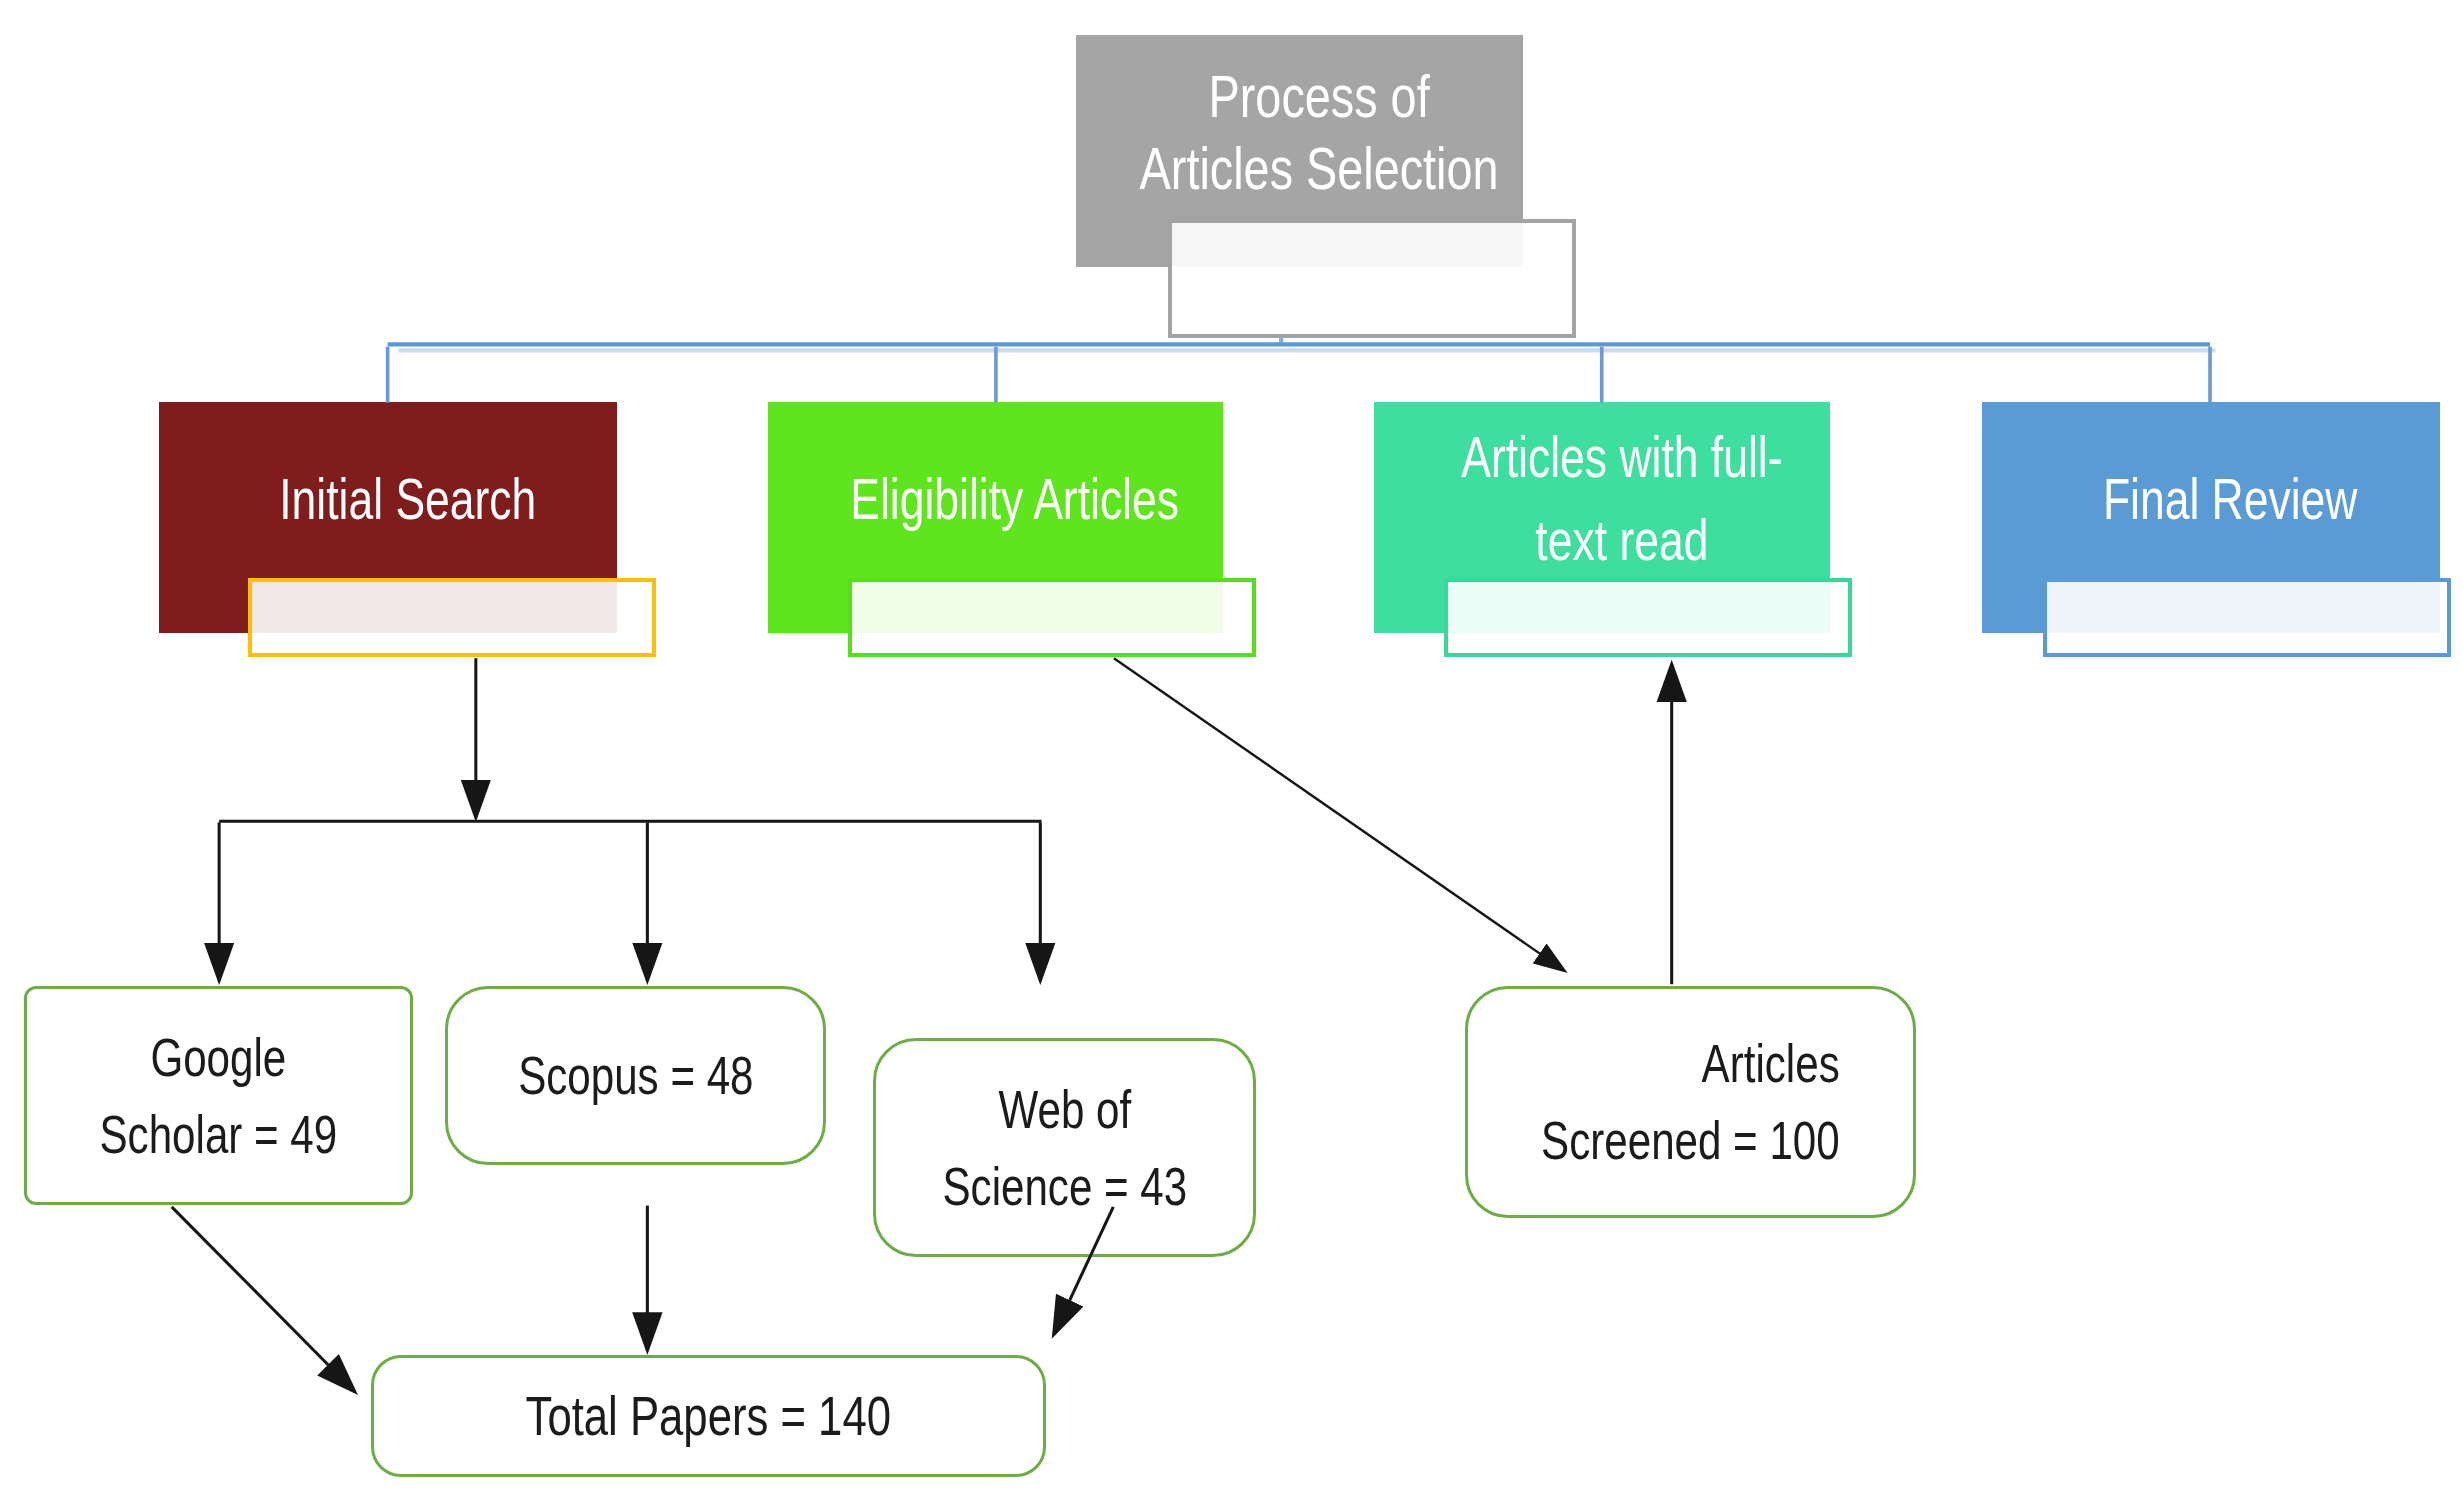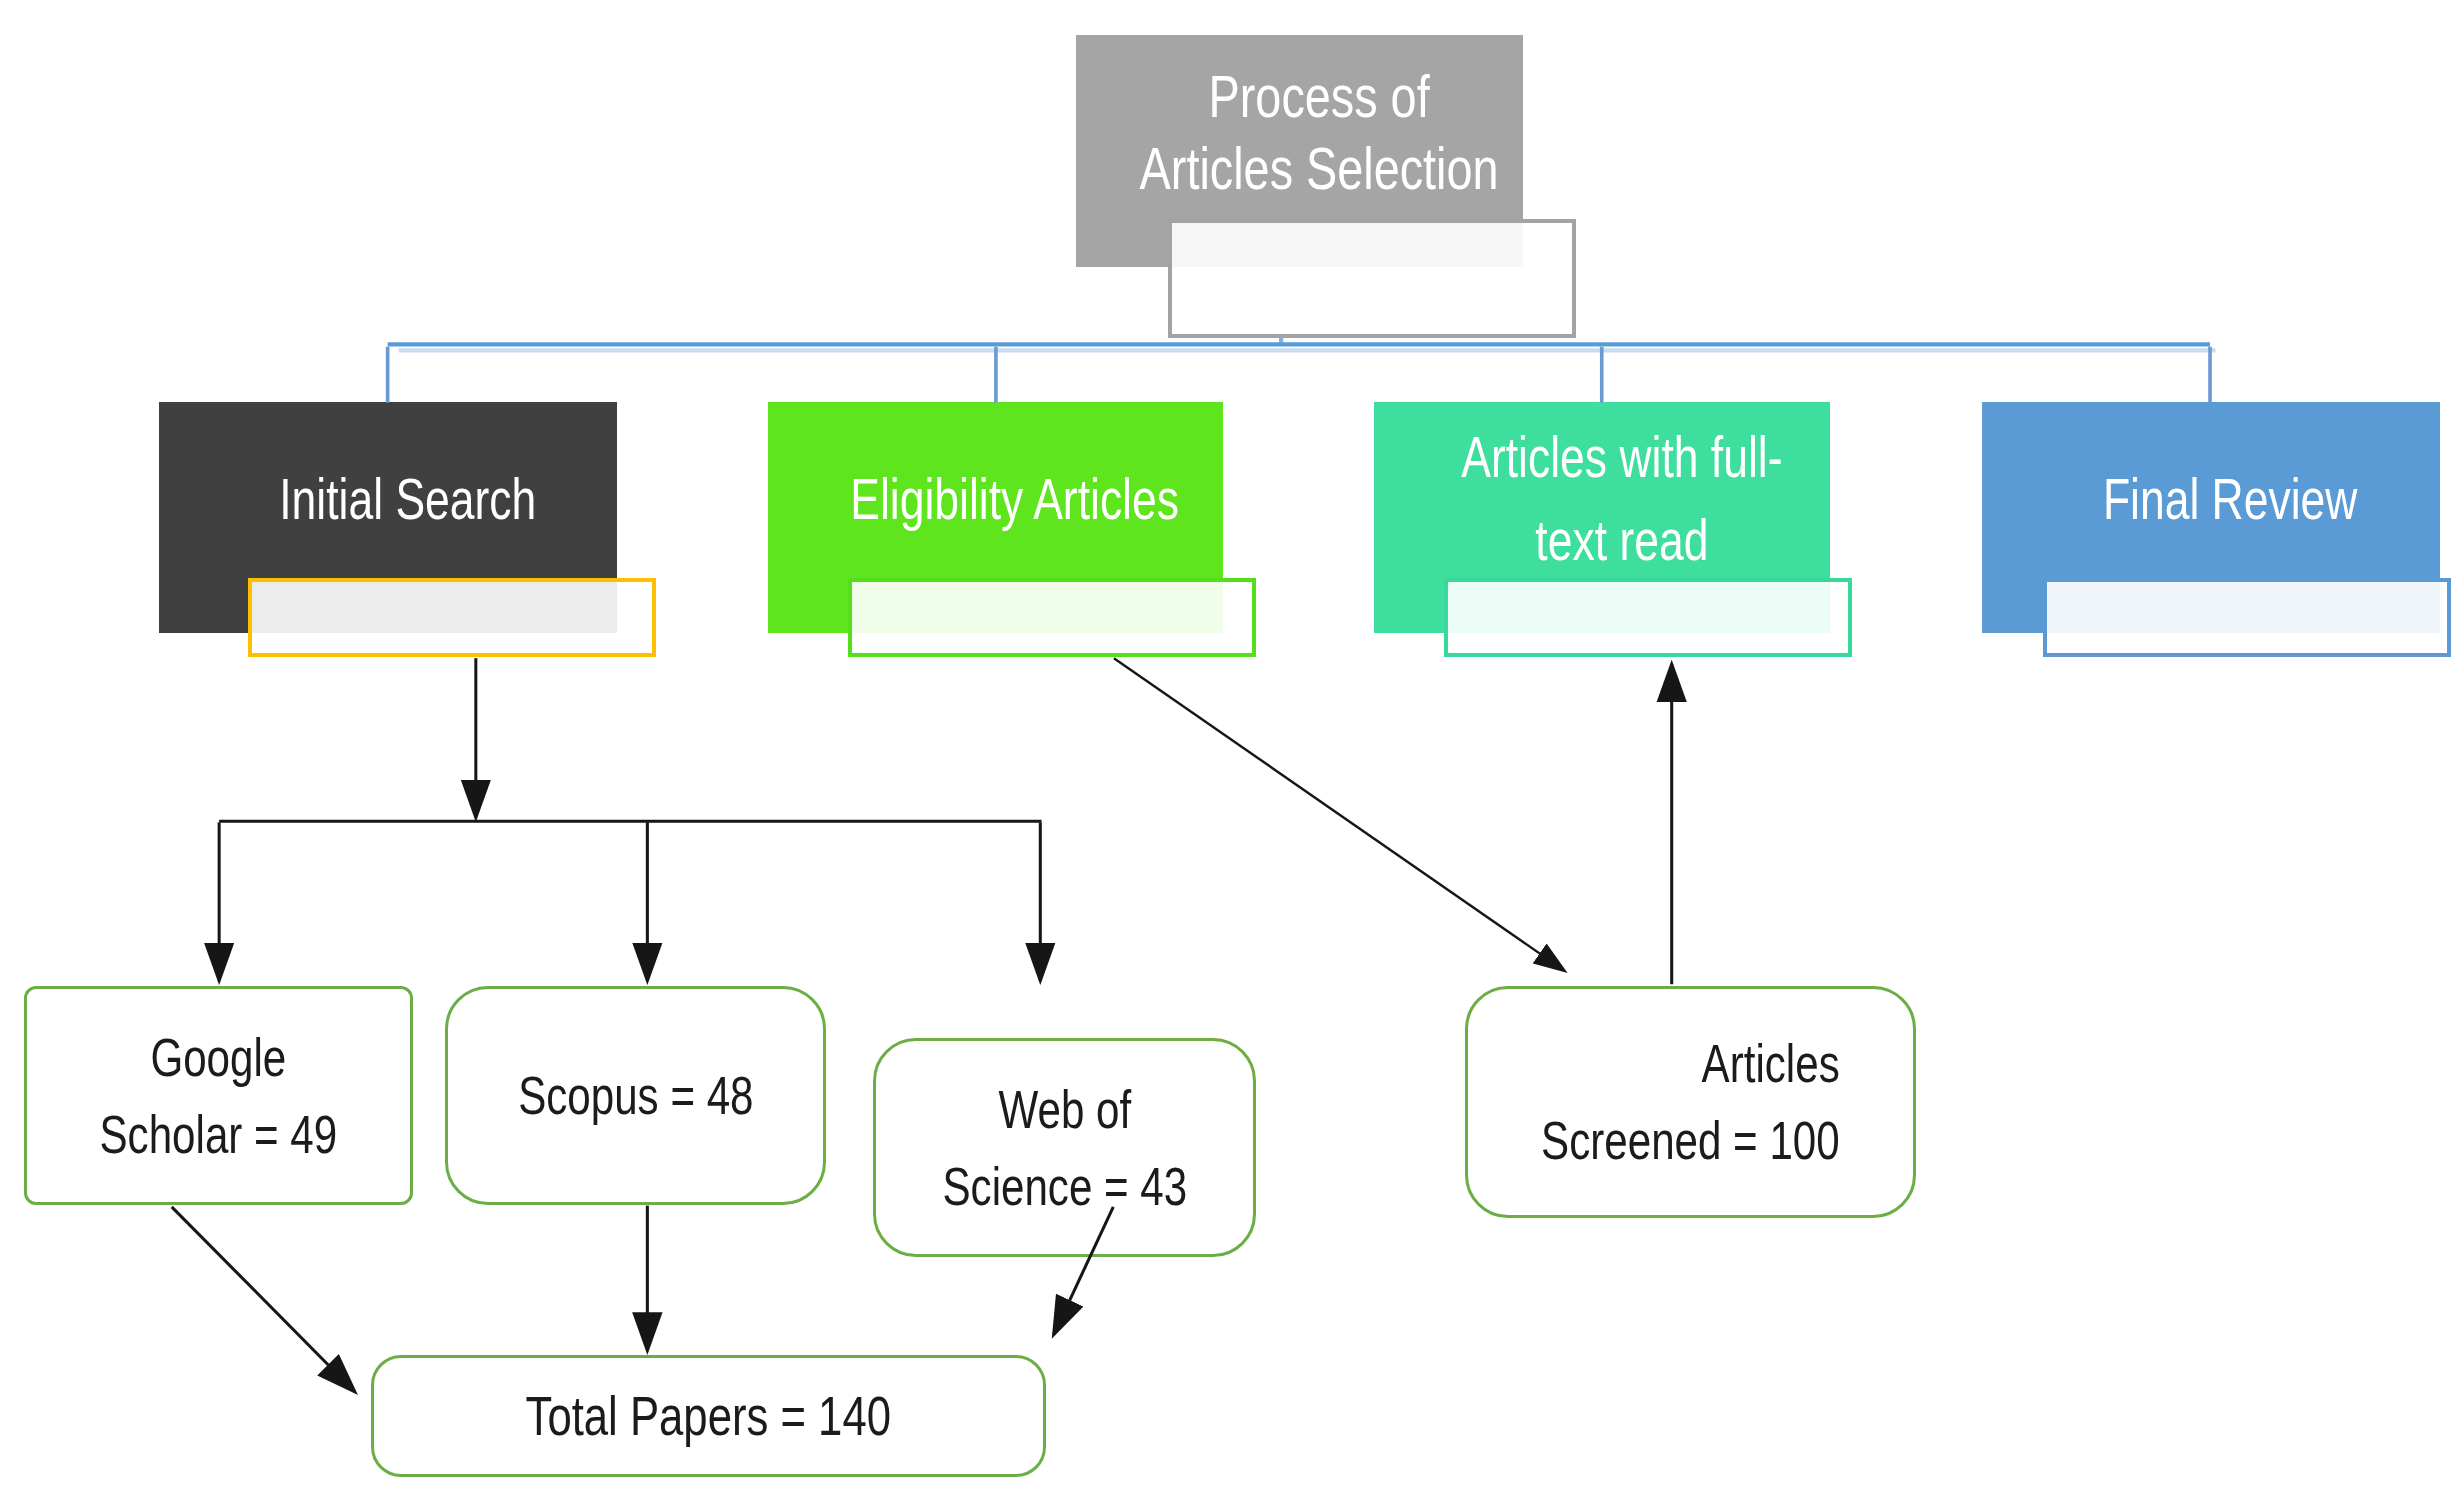--- a/index.html
+++ b/index.html
@@ -53,21 +53,21 @@
     background:rgba(255,255,255,0.9);
     box-sizing:border-box;
   }
   .tray-title  {left:1168px; top:219px; width:408px; height:119px; border:4.3px solid #A3A3A3;}
   .tray-initial{left:248px;  top:578px; width:408px; height:79px; border:4.3px solid #FFBF00;}
   .tray-elig   {left:848px; top:578px; width:408px; height:79px; border:4.3px solid #55DE1C;}
   .tray-full   {left:1444px; top:578px; width:408px; height:79px; border:4.3px solid #38D79A;}
   .tray-final  {left:2043px; top:578px; width:408px; height:79px; border:4.3px solid #5B9BD5;}
 
   .stage-title  {left:1076px; top:35px;  width:447px; height:232px;}
-  .stage-initial{left:159px;  top:402px; width:458px; height:231px; background:#404040;}
+  .stage-initial{left:159px;  top:402px; width:458px; height:231px; background:#7f1d1d;}
   .stage-elig   {left:768px; top:402px; width:455px; height:231px; background:#5FE51E;}
   .stage-full   {left:1374px; top:402px; width:456px; height:231px; background:#3EDE9E;}
   .stage-final  {left:1982px; top:402px; width:458px; height:231px; background:#5B9BD5;}
 
   
   .rnode{
     position:absolute;
     z-index:1;
     background:#ffffff;
     border:3.7px solid #6CAE45;
@@ -75,21 +75,21 @@
     box-sizing:border-box;
     display:flex;
     align-items:center;
     justify-content:center;
     text-align:center;
     color:#1b1b1b;
     font-size:54px;
     line-height:1.42;
   }
   .node-google  {left:24px;   top:986px; width:389px;  height:219px;border-radius:12px;}
-  .node-scopus  {left:445px;  top:986px; width:381px;  height:219px;}
+  .node-scopus  {left:445px;  top:986px; width:381px;  height:179px;}
   .node-wos     {left:873px; top:1038px; width:383px;  height:219px;}
   .node-screened{left:1465px; top:986px; width:451px;  height:232px;text-align:right;}
   .node-total   {left:371px;  top:1355px; width:675px; height:122px; border-radius:30px; font-size:56px;}
 </style>
 </head>
 <body>
 
 <div class="canvas">
 
   <svg class="wires" viewBox="0 0 4047 2466" xmlns="http://www.w3.org/2000/svg">

